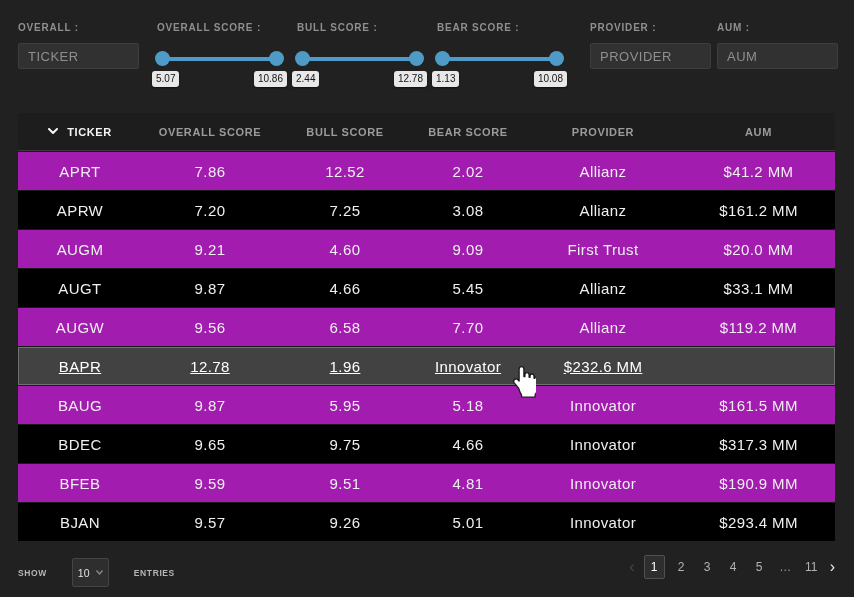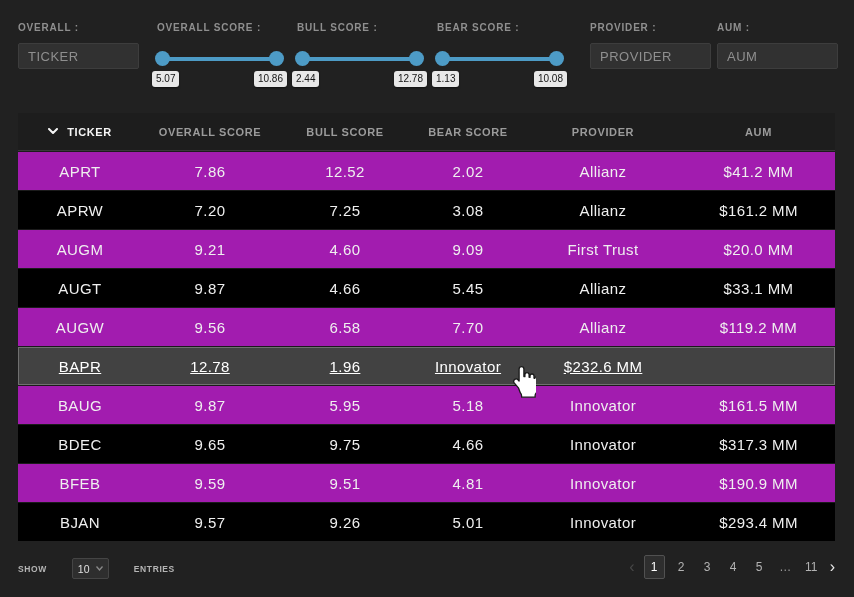--- a/index.html
+++ b/index.html
@@ -73,21 +73,21 @@
 
   
   .show-group {
     position:absolute; left:18px; top:558px;
     display:flex; align-items:center; gap:25px;
   }
   .mini-label {
     font-size:8.5px; font-weight:bold; color:#b5b5b5; letter-spacing:.6px;
   }
   .select-box {
-    width:37px; height:21px; background:#2e2e2e; border:1px solid #454545;
+    width:37px; height:29px; background:#2e2e2e; border:1px solid #454545;
     border-radius:2px; display:flex; align-items:center;
     justify-content:space-between; padding:0 5px; cursor:pointer;
   }
   .select-box .val { font-size:10.5px; color:#e0e0e0; }
 
   .pagination {
     position:absolute; right:17px; top:553px; height:28px;
     display:flex; align-items:center; gap:7px;
   }
   .page {

